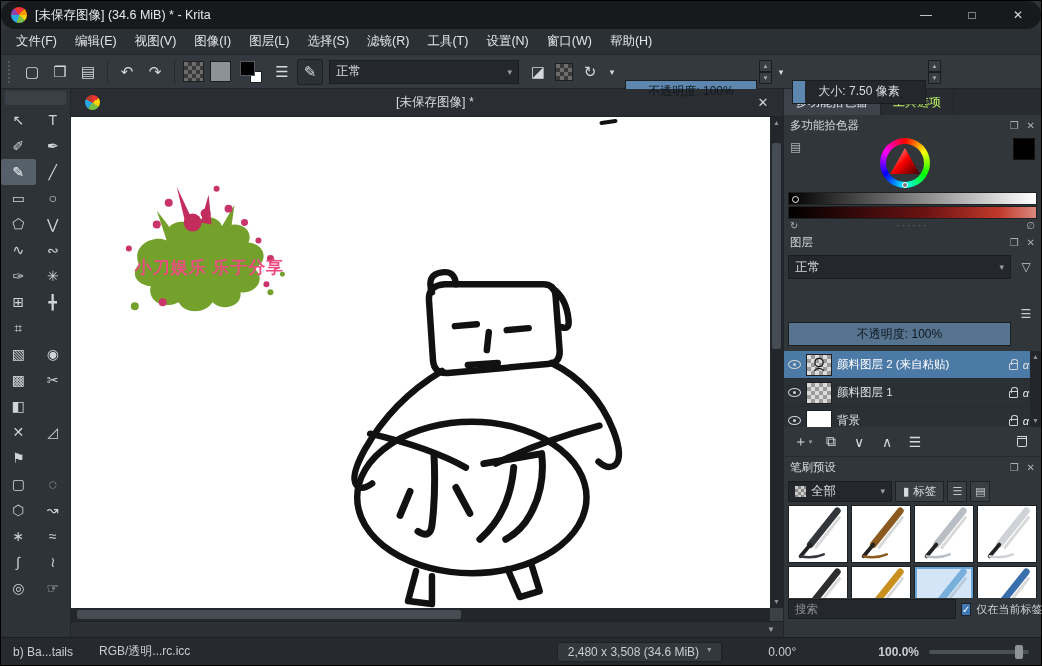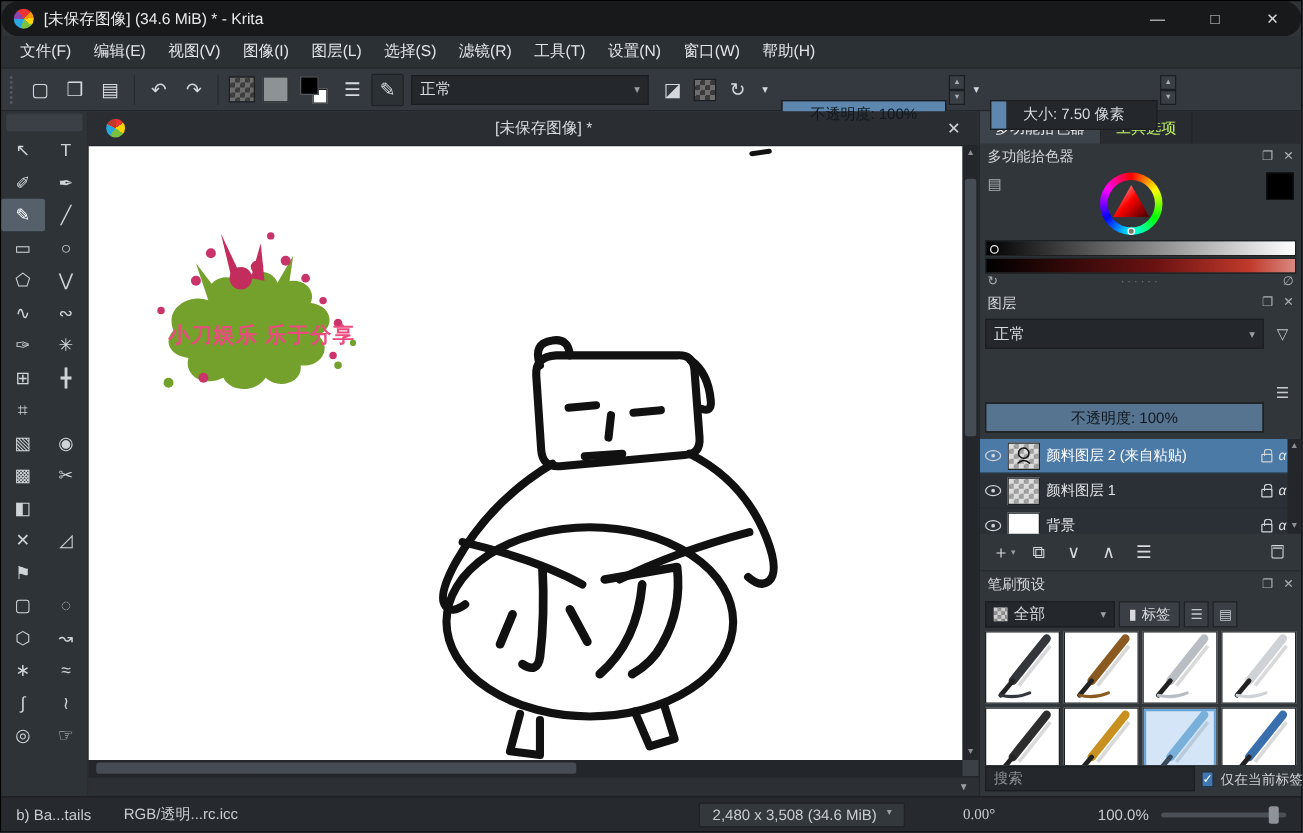--- a/index.html
+++ b/index.html
@@ -126,33 +126,33 @@
   .brush-filter-row { display:flex; align-items:center; gap:3px; padding:2px 4px; flex:0 0 26px; }
   .brush-filter-row .combo { width:104px; height:21px; }
   .mini-checker { width:11px; height:11px; margin-right:5px; background-image:linear-gradient(45deg,#888 25%,transparent 25%,transparent 75%,#888 75%),linear-gradient(45deg,#888 25%,#ccc 25%,#ccc 75%,#888 75%); background-size:6px 6px; background-position:0 0,3px 3px; }
   .tag-btn { height:21px; border:1px solid #1e2125; background:#3a3f45; display:flex; align-items:center; padding:0 7px; gap:4px; font-size:11.5px; color:#d9dcdf; }
   .sq-btn { width:20px; height:21px; display:flex; align-items:center; justify-content:center; border:1px solid #1e2125; background:#3a3f45; color:#c6cacd; font-size:11px; }
   .brush-grid { flex:1; min-height:0; overflow:hidden; display:grid; grid-template-columns:repeat(4,1fr); gap:3px; padding:1px 4px; align-content:start; grid-auto-rows:58px; }
   .preset { background:#fff; position:relative; border:1px solid #1d2023; }
   .preset svg { width:100%; height:100%; display:block; }
   .preset.selected { box-shadow:inset 0 0 0 2px #6aa6d8; }
   .preset.selected::after { content:""; position:absolute; inset:0; background:rgba(110,170,225,.30); }
-  .brush-search-row { flex:0 0 24px; display:flex; align-items:center; gap:5px; padding:1px 4px 4px; }
+  .brush-search-row { flex:0 0 24px; display:flex; align-items:center; gap:5px; padding:1px 4px 18px; }
   .search-input { flex:1; height:20px; background:#24282c; border:1px solid #1b1e21; color:#d9dcdf; font-size:11.5px; padding:0 6px; font-family:inherit; }
   .search-input::placeholder { color:#8d9297; }
   .cbx { width:13px; height:13px; background:#3f78b5; border:1px solid #1e2125; color:#fff; font-size:10px; line-height:12px; text-align:center; }
   .cbx-label { font-size:11px; color:#cfd3d7; white-space:nowrap; }
 
   
   .statusbar { height:28px; background:#26292d; border-top:1px solid #1c1f22; display:flex; align-items:center; padding:0 12px; flex:0 0 28px; font-size:12px; color:#c9cdd1; }
   .sb-brush { margin-right:26px; }
   .sb-size-widget { margin-left:auto; background:#33383d; border:1px solid #1e2125; border-radius:2px; padding:2px 10px; display:flex; align-items:flex-start; gap:8px; }
   .sb-size-widget .caret { font-size:8px; color:#9aa0a5; }
-  .sb-angle { margin-left:46px;font-family:Liberation Serif, serif; }
-  .sb-zoom { margin-left:82px; }
+  .sb-angle { margin-left:46px; }
+  .sb-zoom { margin-left:82px;font-weight:bold; }
   .zoom-slider { margin-left:10px; width:100px; height:4px; background:#4a5057; border-radius:2px; position:relative; }
   .zoom-handle { position:absolute; right:6px; top:-5px; width:8px; height:14px; background:#8d9398; border-radius:2px; }
 </style>
 </head>
 <body>
 
 <div class="window">
 
   <div class="titlebar">
     <div class="app-icon"></div>

